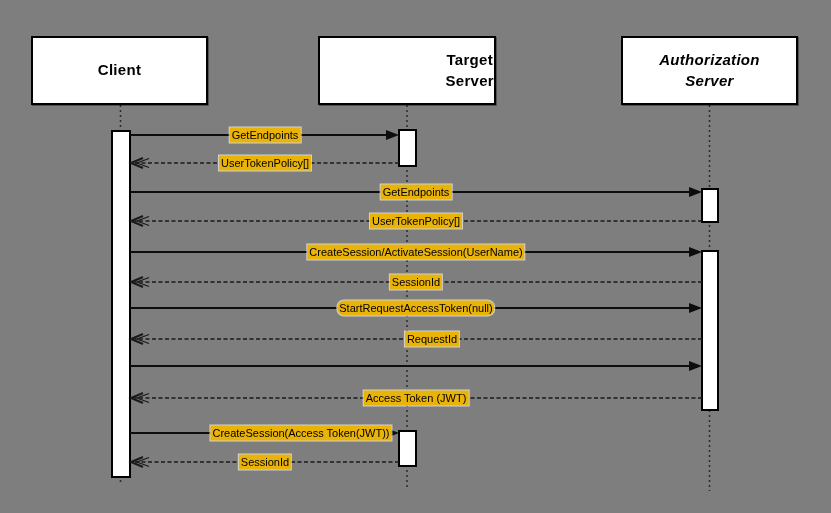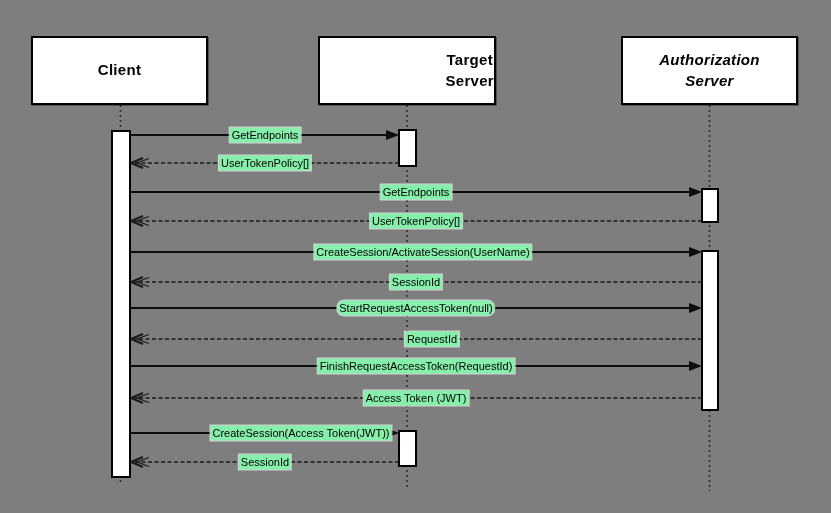--- a/index.html
+++ b/index.html
@@ -43,21 +43,21 @@
   svg.diagram-layer {
     position: absolute;
     left: 0; top: 0;
     width: 831px;
     height: 513px;
     z-index: 1;
   }
   .msg-label {
     position: absolute;
     transform: translate(-50%, -50%);
-    background: #86efac;
+    background: #eab308;
     color: #000000;
     font-size: 11px;
     line-height: 13px;
     padding: 1px 2px;
     white-space: nowrap;
     z-index: 2;
     box-shadow: 0 0 0 1px rgba(255,255,255,0.65);
   }
 </style>
 </head>
@@ -129,22 +129,21 @@
 
     <line x1="399" y1="462" x2="134" y2="462" stroke="#1a1a1a" stroke-width="1.6" stroke-dasharray="4 2.5"></line>
     <polyline points="143,457 131,462 143,467" fill="none" stroke="#1a1a1a" stroke-width="2"></polyline>
     <polyline points="149,457.5 137,462 149,466.5" fill="none" stroke="#1a1a1a" stroke-width="1.2"></polyline>
   </svg>
 
   <span class="msg-label" style="left:265px; top:135px;">GetEndpoints</span>
   <span class="msg-label" style="left:265px; top:163px;">UserTokenPolicy[]</span>
   <span class="msg-label" style="left:416px; top:192px;">GetEndpoints</span>
   <span class="msg-label" style="left:416px; top:221px;">UserTokenPolicy[]</span>
-  <span class="msg-label" style="left:416px; top:252px;margin-left:7px;">CreateSession/ActivateSession(UserName)</span>
+  <span class="msg-label" style="left:416px; top:252px;">CreateSession/ActivateSession(UserName)</span>
   <span class="msg-label" style="left:416px; top:282px;">SessionId</span>
   <span class="msg-label" style="left:416px; top:308px;border-radius:7px;">StartRequestAccessToken(null)</span>
   <span class="msg-label" style="left:432px; top:339px;">RequestId</span>
-  <span class="msg-label" style="left:416px; top:366px;">FinishRequestAccessToken(RequestId)</span>
   <span class="msg-label" style="left:416px; top:398px;text-align:right;">Access Token (JWT)</span>
   <span class="msg-label" style="left:265px; top:433px;margin-left:36px;">CreateSession(Access Token(JWT))</span>
   <span class="msg-label" style="left:265px; top:462px;">SessionId</span>
 
 </div>
 
 </body></html>

